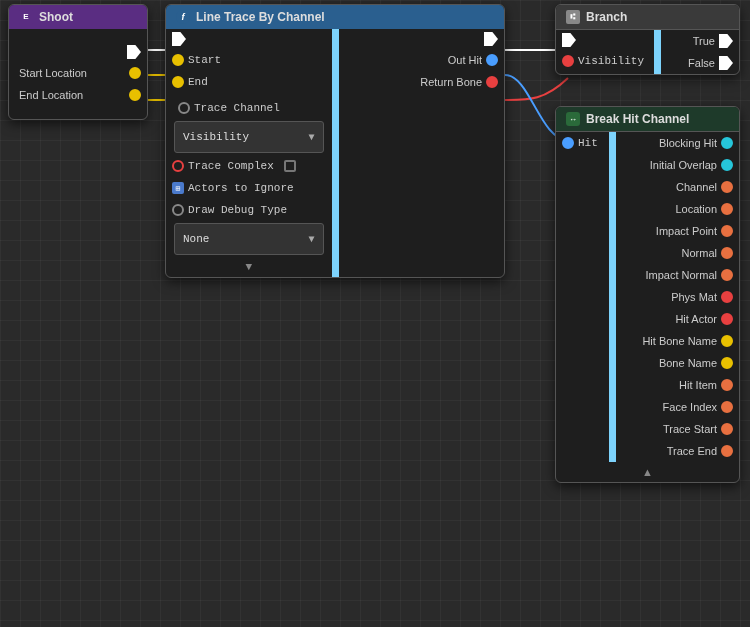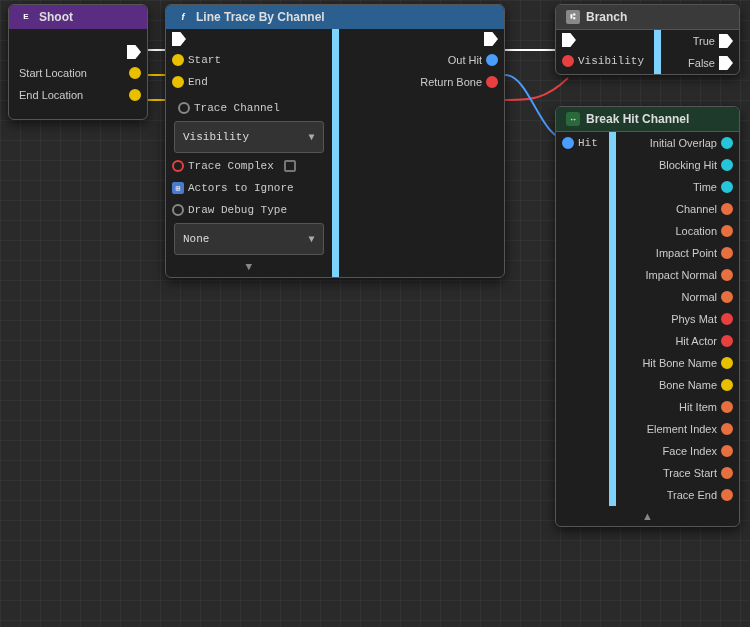--- a/index.html
+++ b/index.html
@@ -423,56 +423,52 @@
     <div class="left-col" style="flex: 0 0 60px;">
       <div class="pin-row">
         <div class="pin blue"></div>
         <span class="pin-label">Hit</span>
       </div>
     </div>
     <div class="right-col">
 
       <div class="pin-row right-aligned">
         <div class="pin teal filled"></div>
+        <span class="pin-label">Blocking Hit</span>
+      </div>
+
+      <div class="pin-row right-aligned">
+        <div class="pin teal filled"></div>
         <span class="pin-label">Initial Overlap</span>
       </div>
 
-      <div class="pin-row right-aligned">
-        <div class="pin teal filled"></div>
-        <span class="pin-label">Blocking Hit</span>
-      </div>
-
-      <div class="pin-row right-aligned">
-        <div class="pin teal filled"></div>
-        <span class="pin-label">Time</span>
-      </div>
 
       <div class="pin-row right-aligned">
         <div class="pin orange"></div>
         <span class="pin-label">Channel</span>
       </div>
 
       <div class="pin-row right-aligned">
         <div class="pin orange"></div>
         <span class="pin-label">Location</span>
       </div>
 
       <div class="pin-row right-aligned">
         <div class="pin orange"></div>
         <span class="pin-label">Impact Point</span>
       </div>
 
       <div class="pin-row right-aligned">
         <div class="pin orange"></div>
+        <span class="pin-label">Normal</span>
+      </div>
+
+      <div class="pin-row right-aligned">
+        <div class="pin orange"></div>
         <span class="pin-label">Impact Normal</span>
-      </div>
-
-      <div class="pin-row right-aligned">
-        <div class="pin orange"></div>
-        <span class="pin-label">Normal</span>
       </div>
 
       <div class="pin-row right-aligned">
         <div class="pin red"></div>
         <span class="pin-label">Phys Mat</span>
       </div>
 
       <div class="pin-row right-aligned">
         <div class="pin red"></div>
         <span class="pin-label">Hit Actor</span>
@@ -487,24 +483,20 @@
       <div class="pin-row right-aligned">
         <div class="pin yellow"></div>
         <span class="pin-label">Bone Name</span>
       </div>
 
       <div class="pin-row right-aligned">
         <div class="pin orange"></div>
         <span class="pin-label">Hit Item</span>
       </div>
 
-      <div class="pin-row right-aligned">
-        <div class="pin orange"></div>
-        <span class="pin-label">Element Index</span>
-      </div>
 
       <div class="pin-row right-aligned">
         <div class="pin orange"></div>
         <span class="pin-label">Face Index</span>
       </div>
 
       <div class="pin-row right-aligned">
         <div class="pin orange"></div>
         <span class="pin-label">Trace Start</span>
       </div>

